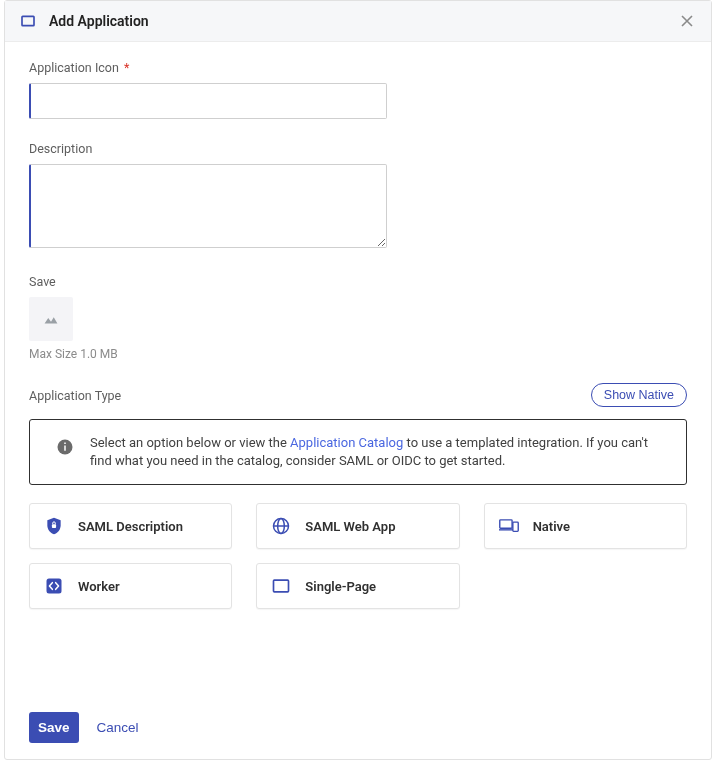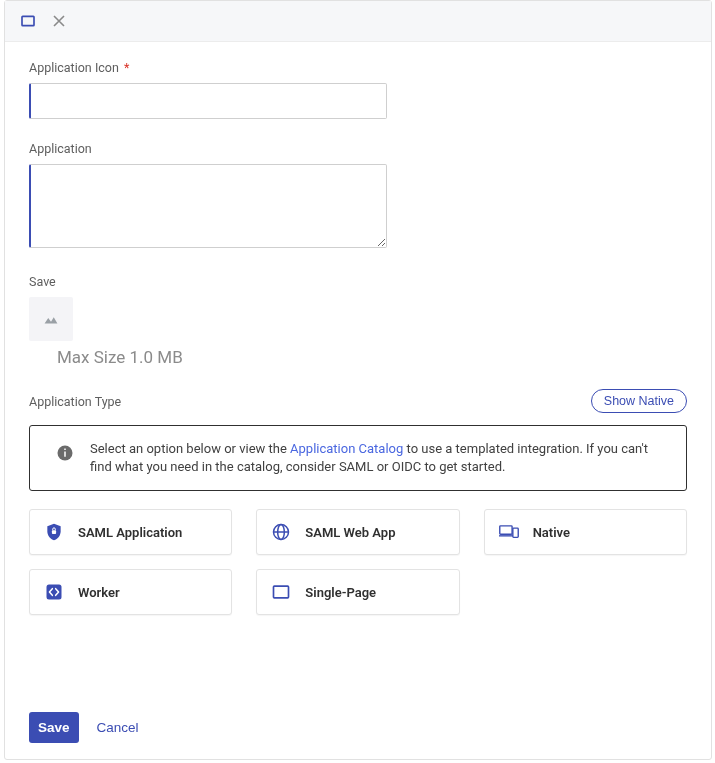--- a/index.html
+++ b/index.html
@@ -84,23 +84,22 @@
     width: 44px; height: 44px;
     background: #f4f4f7;
     display: inline-flex;
     align-items: center; justify-content: center;
     border-radius: 2px;
     cursor: pointer;
     margin-bottom: 6px;
   }
   .icon-upload svg { fill: #9aa0a6; }
   .helper-text {
-    font-size: 17px;
+    font-size: 12px;
     color: #8b8b8b;
-    margin-left: 28px;
   }
   .app-type-row {
     display: flex;
     align-items: center;
     justify-content: space-between;
     margin-bottom: 12px;
   }
   .app-type-row .field-label { margin-bottom: 0; }
   .show-details-btn {
     border: 1px solid #3b4db3;
@@ -186,39 +185,40 @@
 <body>
 
 <div class="dialog">
 
   <div class="dialog-header">
     <span class="title-icon">
       <svg width="16" height="16" viewBox="0 0 24 24" fill="none" stroke="#3b4db3" stroke-width="2.5">
         <rect x="3" y="5" width="18" height="14" rx="1"></rect>
       </svg>
     </span>
+    <h1>Add Application</h1>
     <button class="close-btn">
       <svg width="12" height="12" viewBox="0 0 12 12">
         <path d="M1 1 L11 11 M11 1 L1 11" stroke="#8a8a8a" stroke-width="1.6"></path>
       </svg>
     </button>
   </div>
 
   <div class="dialog-body">
 
     <div class="field">
       <label class="field-label">
         <span>Application Icon</span>
         <span class="required-star">*</span>
       </label>
       <input type="text" class="text-input" value="" style="">
     </div>
 
     <div class="field">
-      <label class="field-label">Application</label>
+      <label class="field-label">Description</label>
       <textarea class="textarea-input" style=""></textarea>
     </div>
 
     <div class="field">
       <label class="field-label">Save</label>
       <div class="icon-upload">
         <svg width="22" height="22" viewBox="0 0 24 24">
           <path d="M5 17 L9 11 L12 15 L15 10 L19 17 Z"></path>
         </svg>
       </div>
@@ -246,21 +246,21 @@
     <div class="type-grid">
 
       <div class="type-card">
         <span class="card-icon">
           <svg width="20" height="20" viewBox="0 0 24 24">
             <path d="M12 2 L20 5 V11 C20 16 16.5 20.5 12 22 C7.5 20.5 4 16 4 11 V5 Z" fill="#3b4db3"></path>
             <rect x="9.5" y="10" width="5" height="4.5" rx="1" fill="#fff"></rect>
             <path d="M10.5 10 V8.5 a1.5 1.5 0 0 1 3 0 V10" stroke="#fff" stroke-width="1.2" fill="none"></path>
           </svg>
         </span>
-        <span class="card-label">SAML Application</span>
+        <span class="card-label">SAML Description</span>
       </div>
 
       <div class="type-card">
         <span class="card-icon">
           <svg width="20" height="20" viewBox="0 0 24 24" fill="none" stroke="#3b4db3" stroke-width="1.8">
             <circle cx="12" cy="12" r="9"></circle>
             <ellipse cx="12" cy="12" rx="4" ry="9"></ellipse>
             <path d="M3 12 H21"></path>
           </svg>
         </span>

